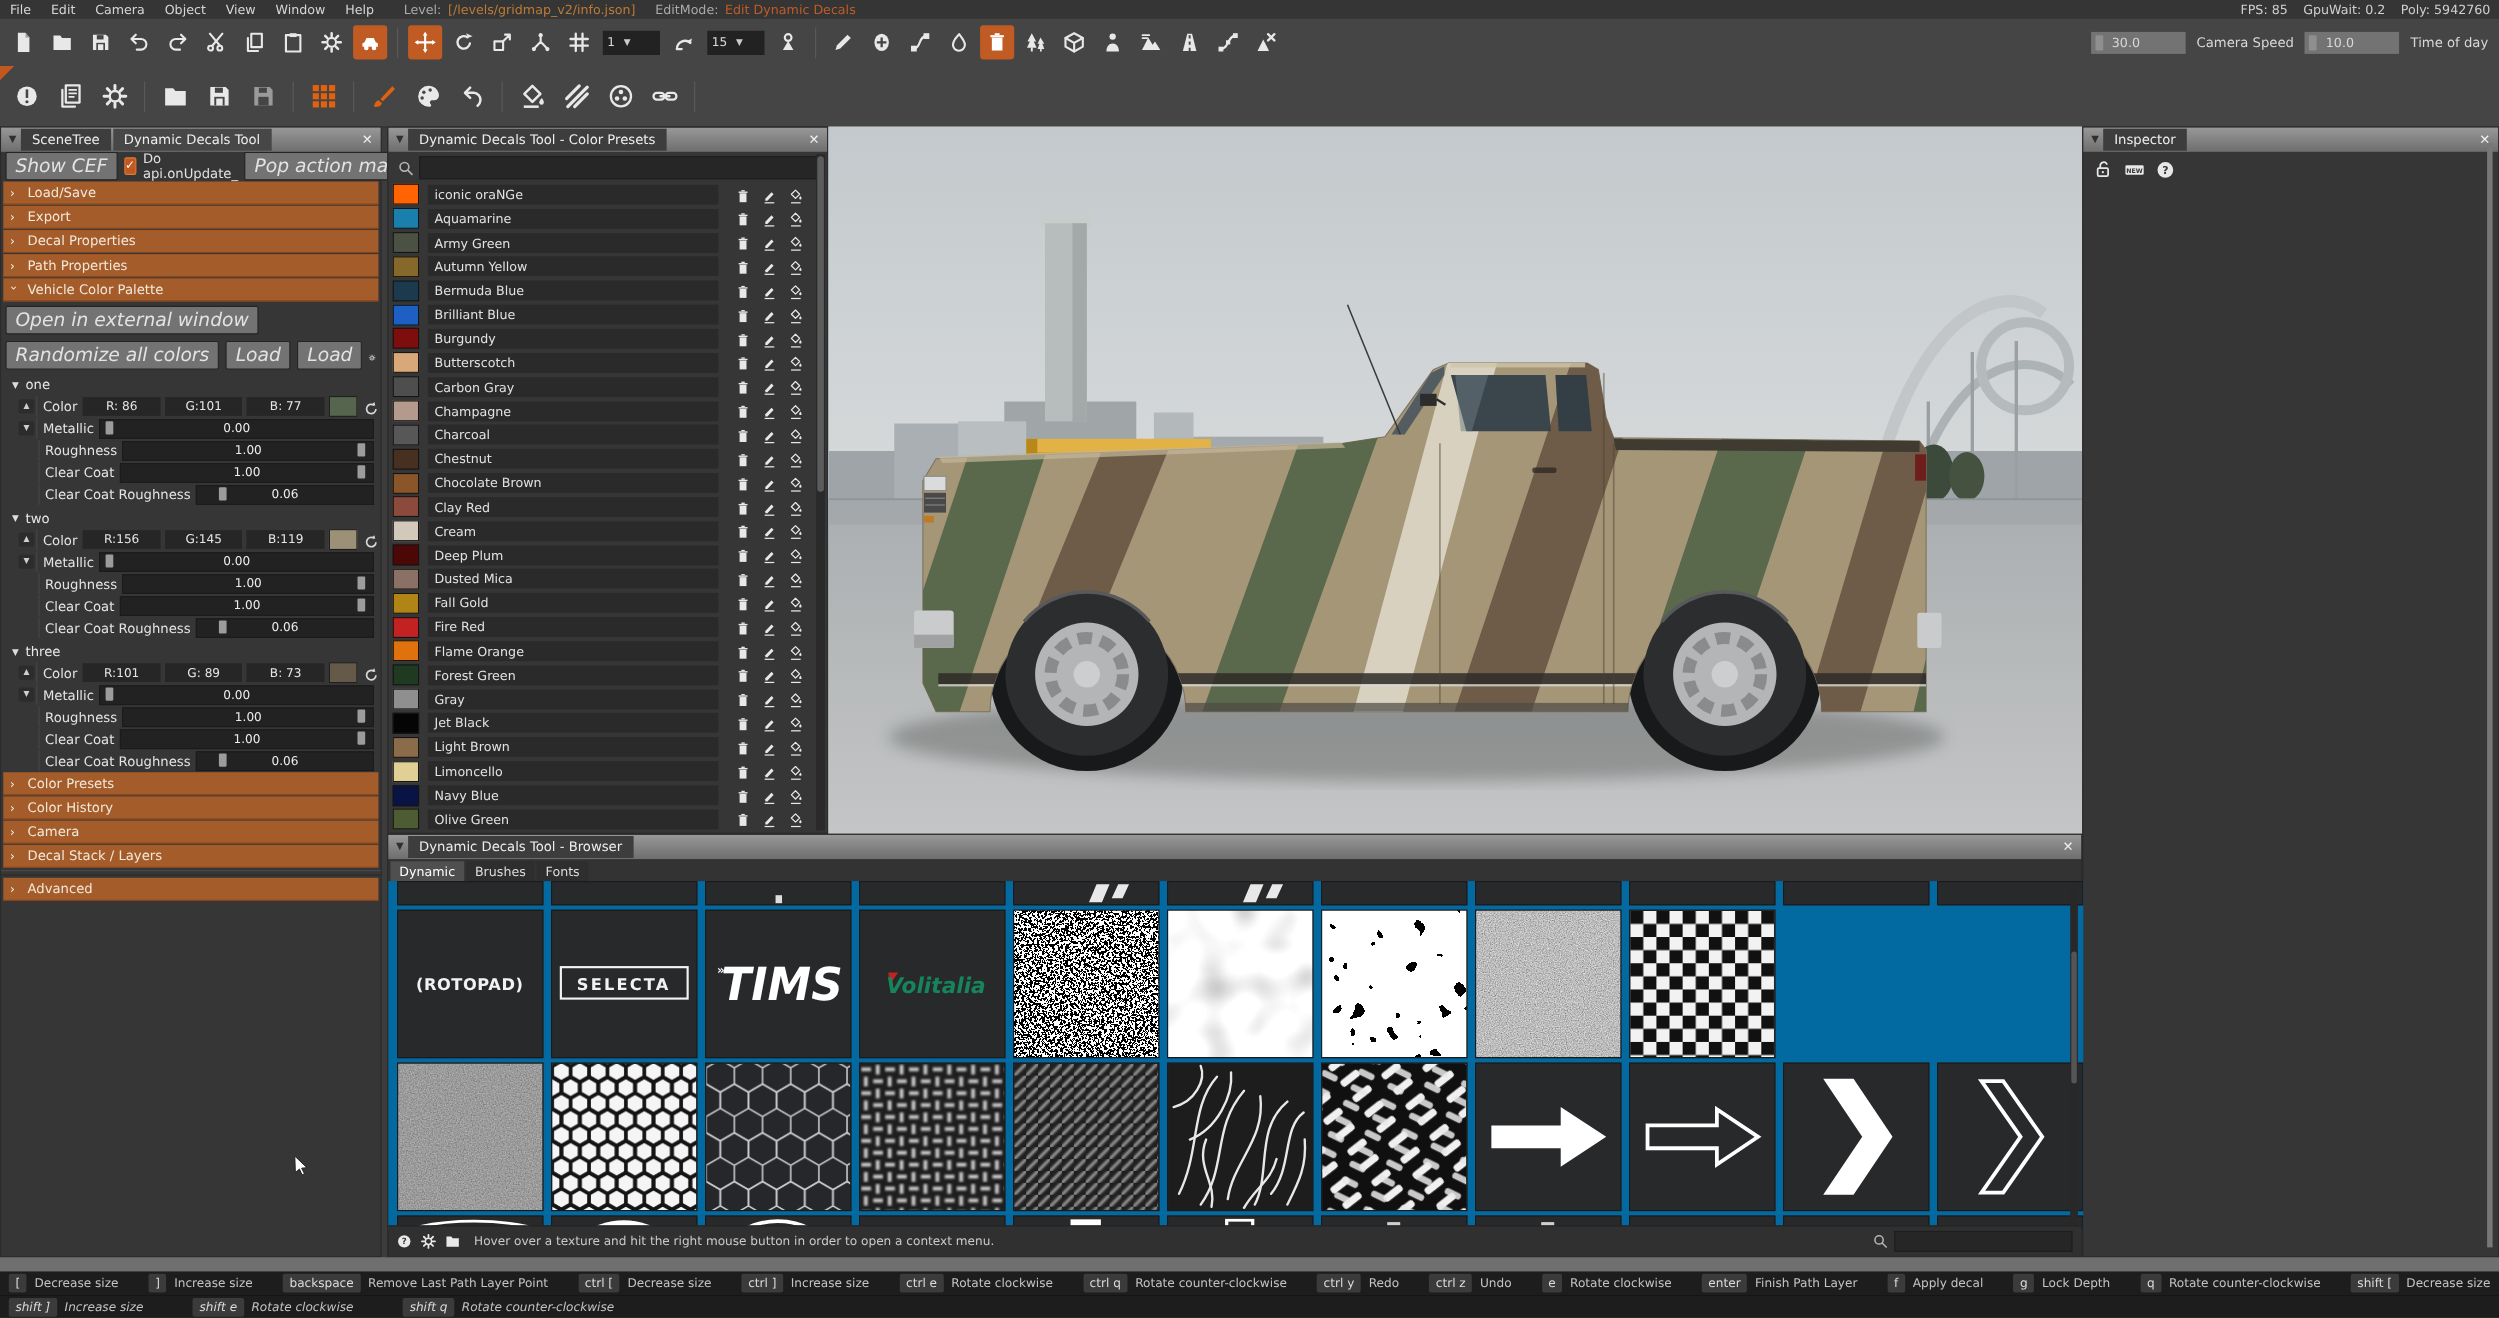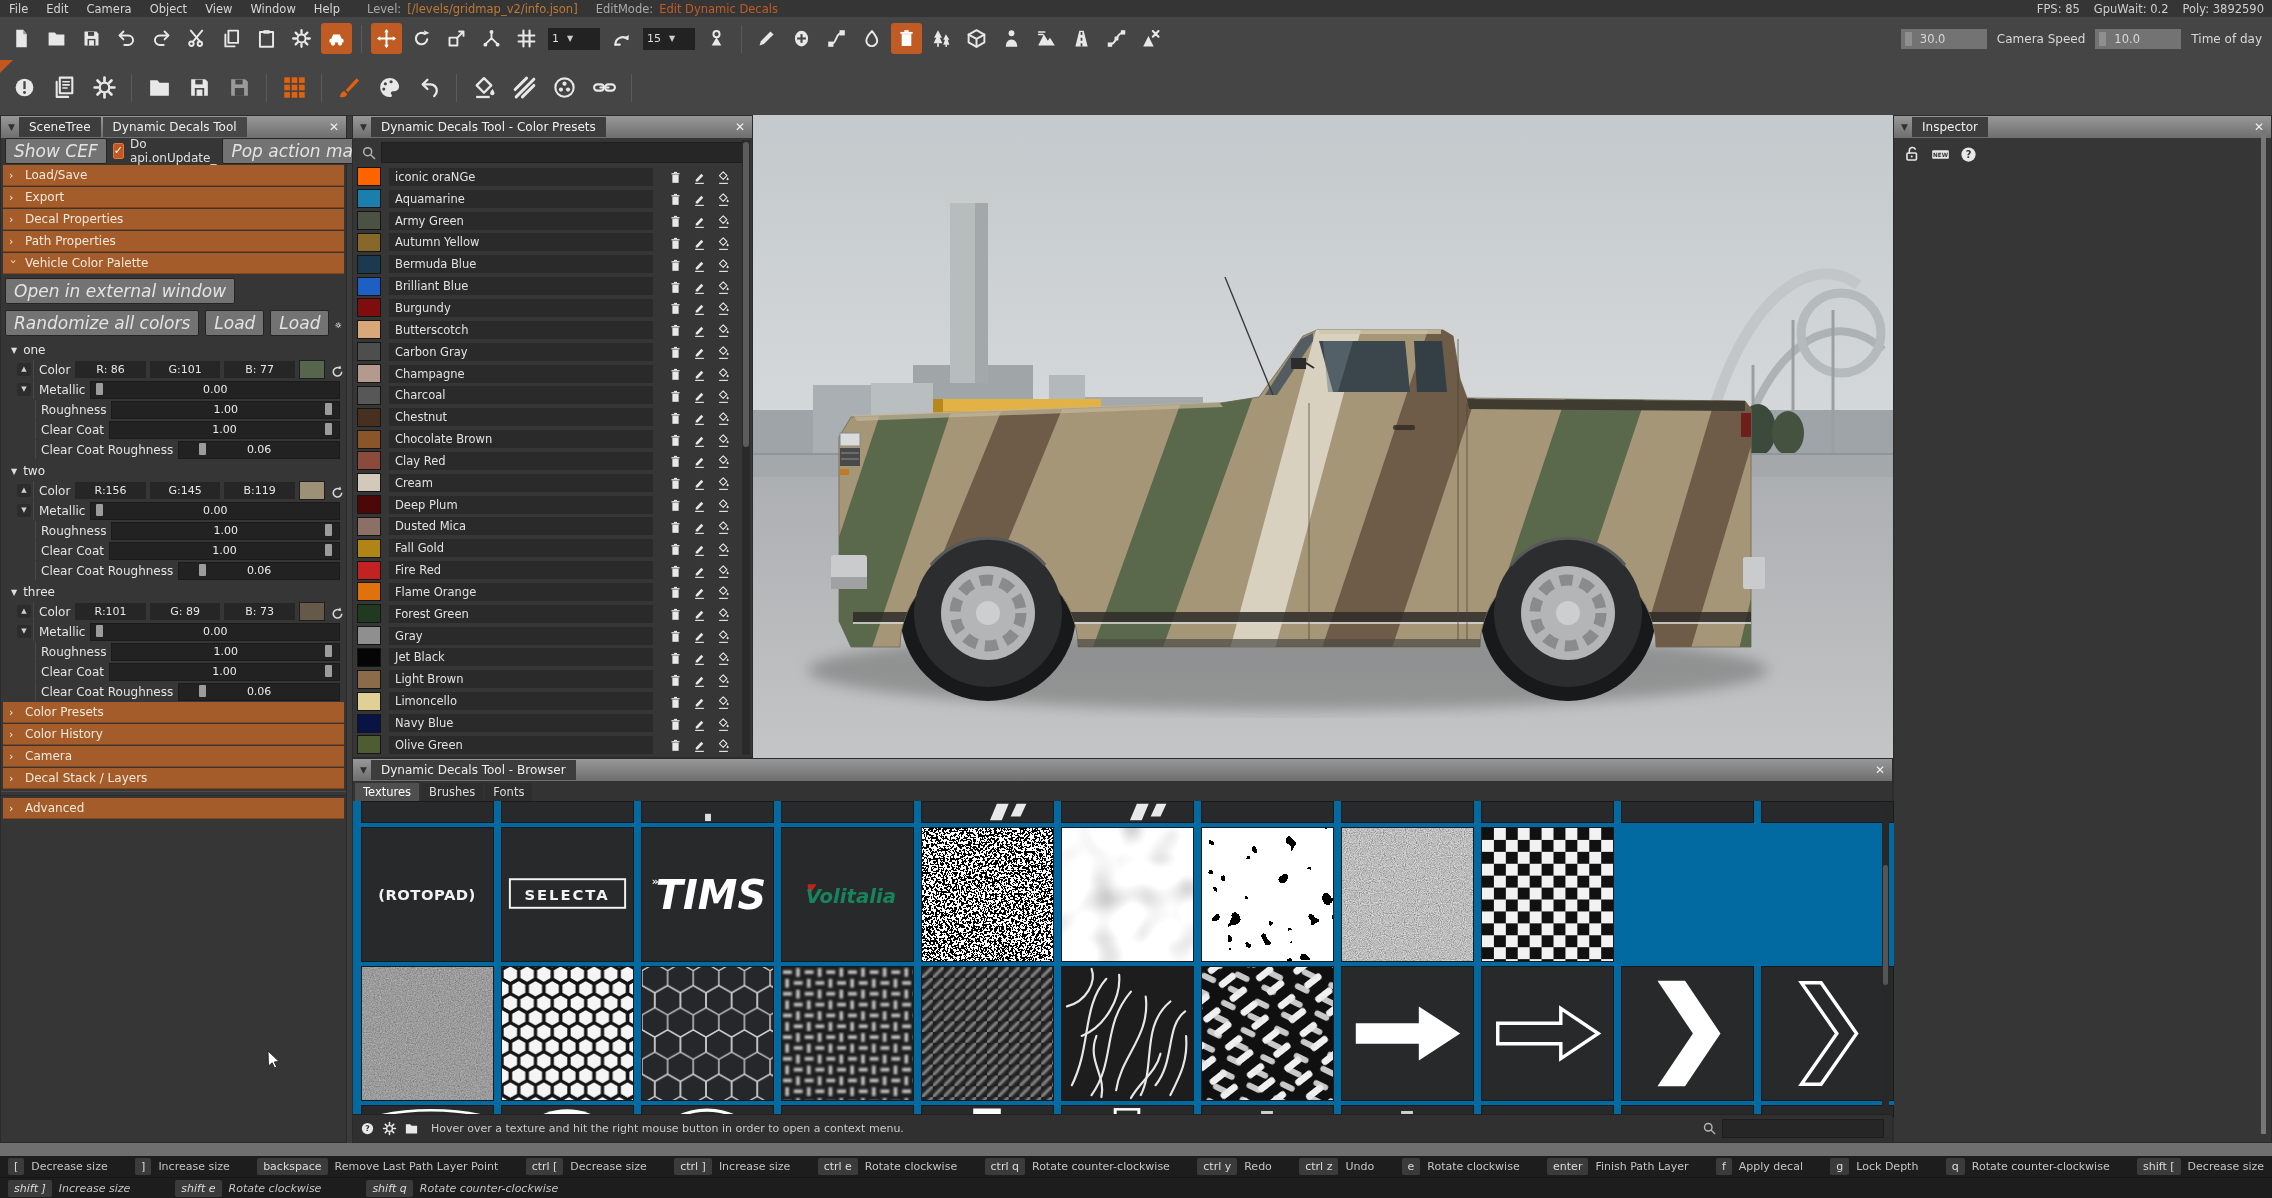--- a/index.html
+++ b/index.html
@@ -232,21 +232,21 @@
 
 <div id="menubar" class="abs">
   <span id="menu-items"><span class="menu-item">File</span><span class="menu-item">Edit</span><span class="menu-item">Camera</span><span class="menu-item">Object</span><span class="menu-item">View</span><span class="menu-item">Window</span><span class="menu-item">Help</span></span>
   <span class="mb-label">Level:</span>
   <span class="mb-level">[/levels/gridmap_v2/info.json]</span>
   <span class="mb-label">EditMode:</span>
   <span class="mb-editmode">Edit Dynamic Decals</span>
   <span id="mb-stats">
     <span>FPS: 85</span>
     <span>GpuWait: 0.2</span>
-    <span>Poly: 3892590</span>
+    <span>Poly: 5942760</span>
   </span>
 </div>
 
 <div id="toolbar1" class="abs">
   <span id="tb1-icons" style="display:flex;align-items:center;margin-left:4px;">
       <span class="tb-btn">
         <svg class="ic" viewBox="0 0 24 24">
           <path class="fl" d="M6 2h8l4 5v15H6z"></path>
           <path class="flg" d="M14 2v5h4z"></path>
         </svg>
@@ -1426,21 +1426,21 @@
   <div class="insp-scroll"></div>
 </div>
 
 <div id="browser" class="abs">
   <div class="p-head">
     <span class="p-tri">▼</span>
     <span class="p-tab">Dynamic Decals Tool - Browser</span>
     <span class="p-x">✕</span>
   </div>
   <div class="br-tabs" id="br-tabs">
-      <span class="br-tab active">Textures</span>
+      <span class="br-tab active">Dynamic</span>
       <span class="br-tab">Brushes</span>
       <span class="br-tab">Fonts</span>
     </div>
   <div id="tile-grid">
     <div class="trow" id="trow1" style="top:0;">
         <div class="tile" style="height: 22px;">
           <svg viewBox="0 0 133 22" preserveAspectRatio="none">
             <rect width="133" height="22" fill="#28292b"></rect>
           </svg>
         </div>

